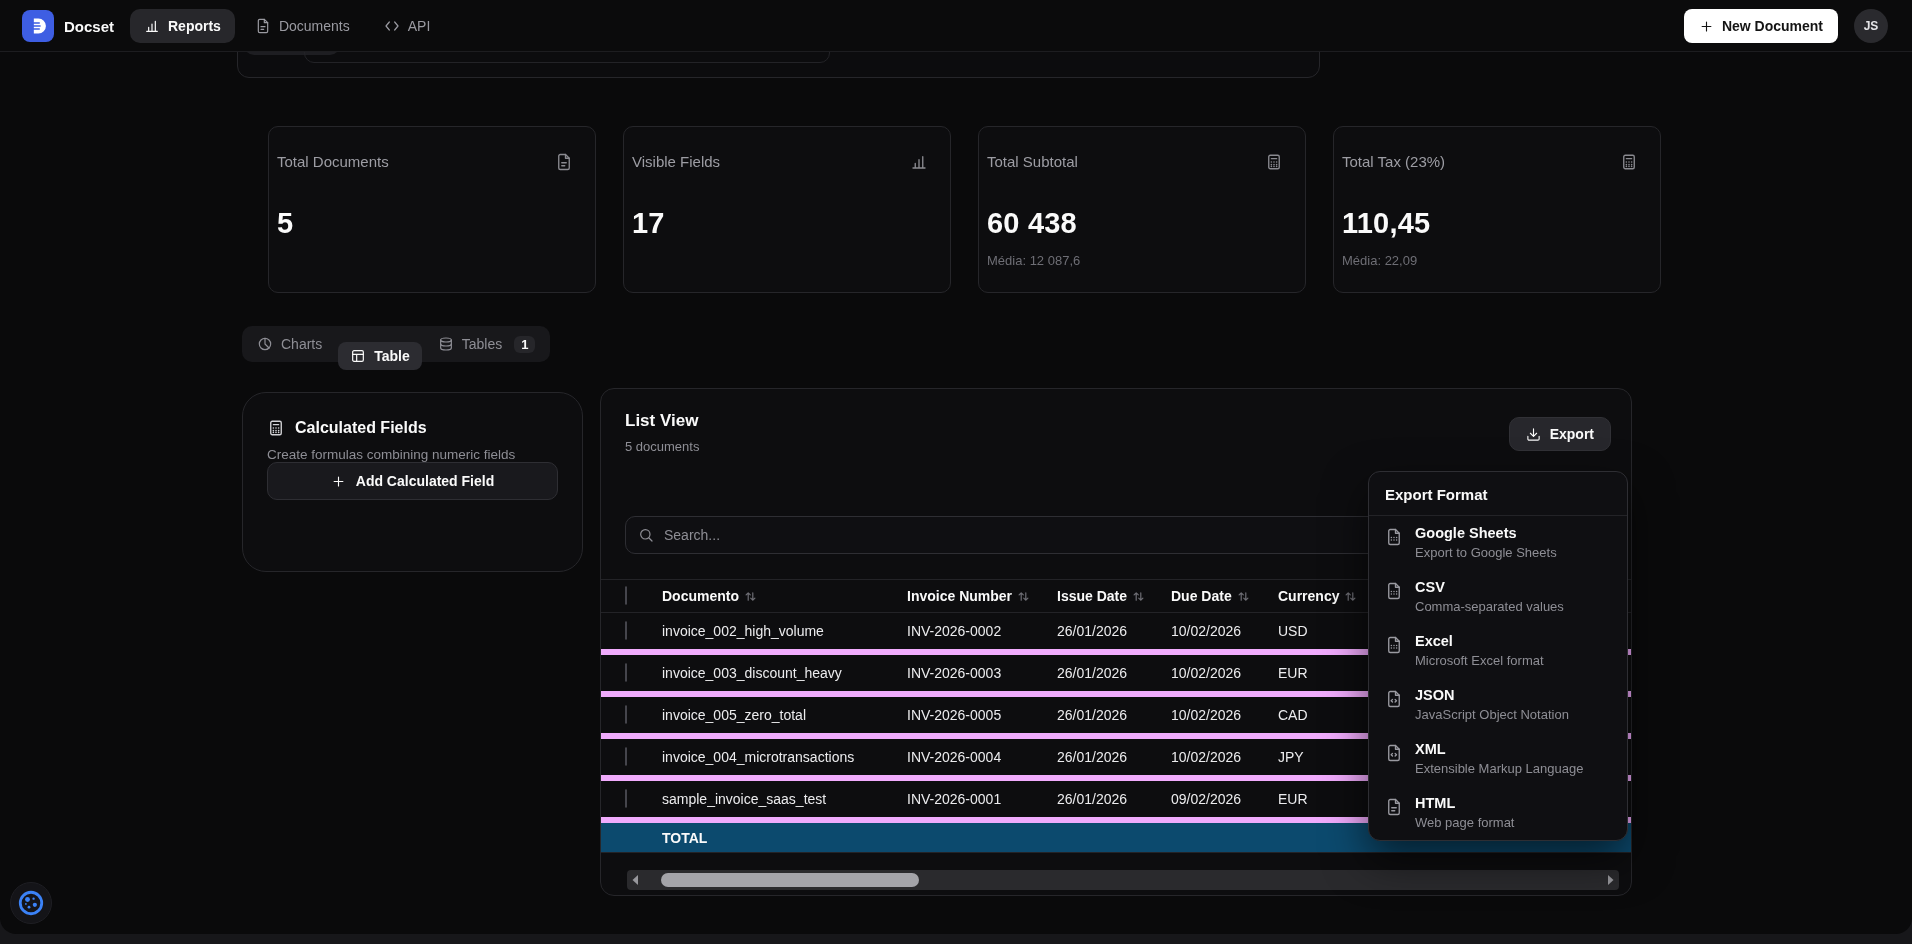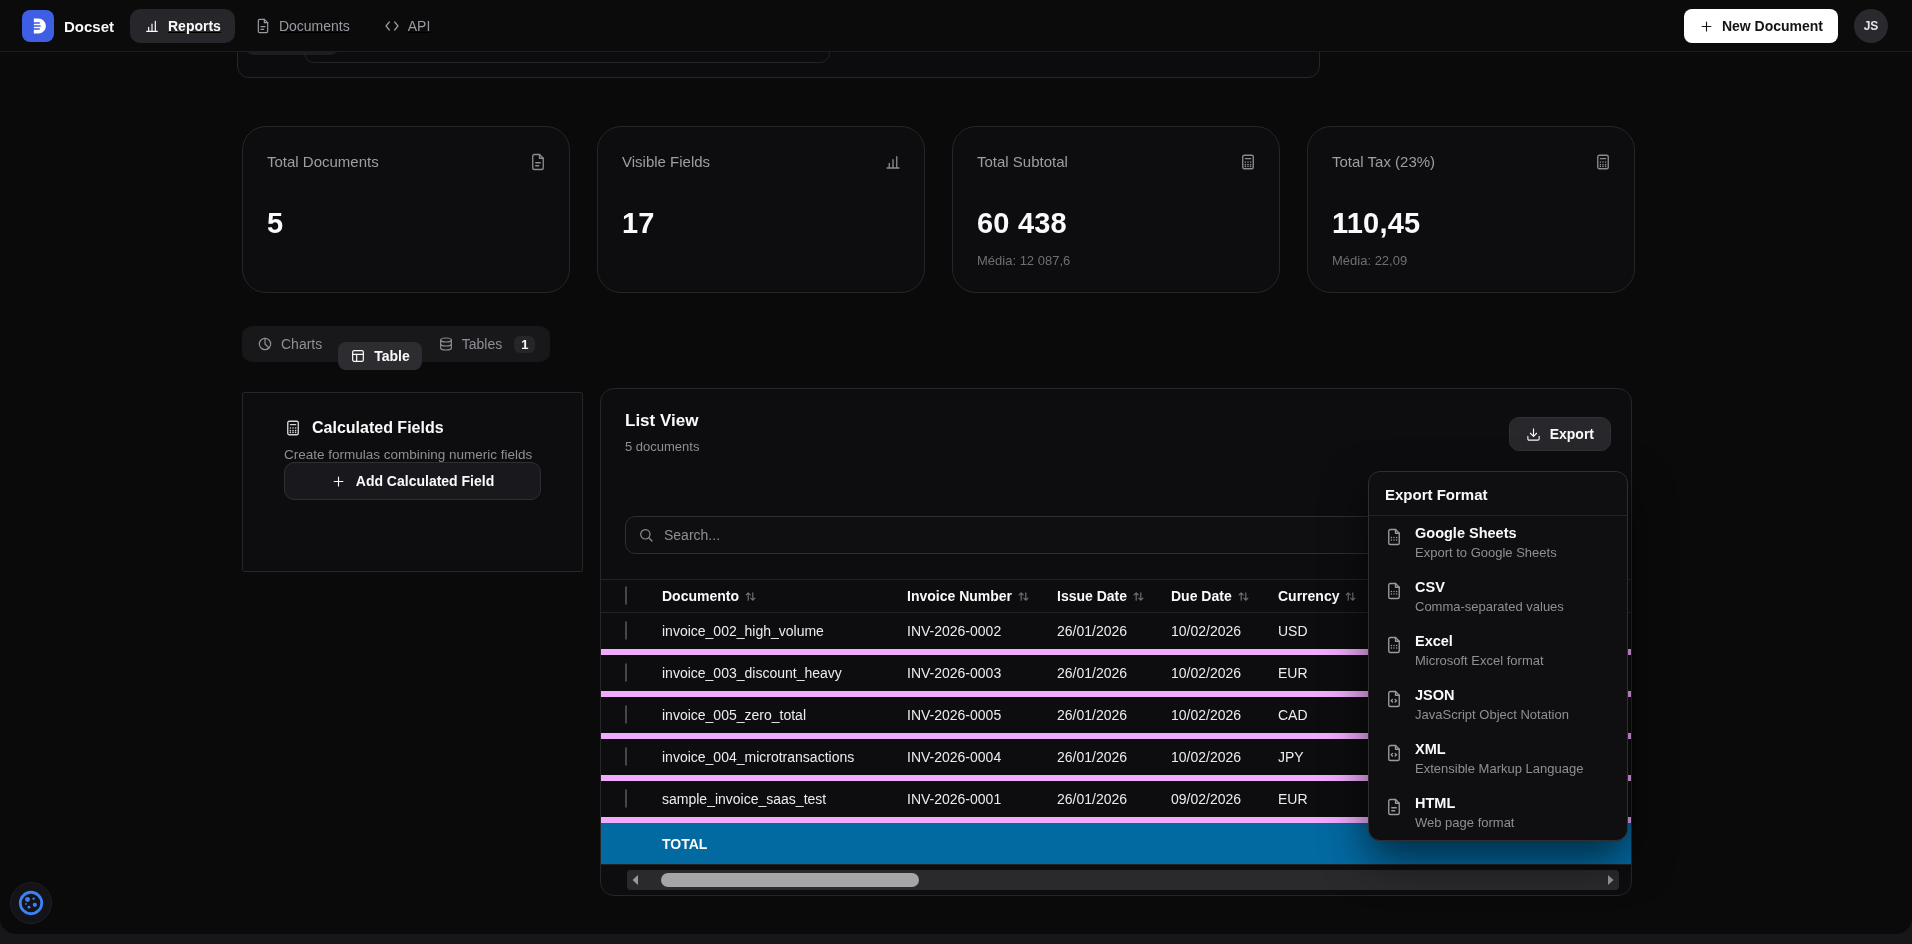--- a/index.html
+++ b/index.html
@@ -11,62 +11,62 @@
   svg { display:block; }
   .ic { stroke:currentColor; fill:none; stroke-width:1.8; stroke-linecap:round; stroke-linejoin:round; }
 
   
   header { position:absolute; left:0; top:0; width:1912px; height:52px; background:#0b0b0c;
     border-bottom:1px solid #1d1d20; display:flex; align-items:center; z-index:10; }
   .logo { position:absolute; left:22px; top:10px; width:32px; height:32px; border-radius:8px;
     background:#3e5ee3; display:flex; align-items:center; justify-content:center; }
   .brand { position:absolute; left:64px; top:0; height:52px; display:flex; align-items:center;
     color:#fafafa; font-size:15px; font-weight:700; }
-  .nav { position:absolute; left:130px; top:0; height:52px; display:flex; align-items:center; gap:6px;text-decoration:underline; }
+  .nav { position:absolute; left:130px; top:0; height:52px; display:flex; align-items:center; gap:6px; }
   .nav-item { display:flex; align-items:center; gap:8px; padding:9px 14px; border-radius:10px;
     color:#9a9aa1; font-size:14px; font-weight:500; cursor:pointer; }
   .nav-item.active { background:#27272b; color:#fafafa; font-weight:600; }
   .hdr-right { position:absolute; right:24px; top:0; height:52px; display:flex; align-items:center; gap:16px; }
   .new-doc-btn { display:flex; align-items:center; gap:8px; height:34px; padding:0 15px;
     background:#ffffff; color:#141414; border:none; border-radius:8px; font-size:14px; font-weight:600;
     font-family:inherit; cursor:pointer; }
   .avatar { width:34px; height:34px; border-radius:50%; background:#2a2a2e; color:#e4e4e7;
     display:flex; align-items:center; justify-content:center; font-size:12px; font-weight:700; cursor:pointer; }
 
   
   .partial-card { position:absolute; left:237px; top:-40px; width:1083px; height:118px;
     background:#0c0c0e; border:1px solid #26262a; border-radius:12px; }
   .pc-pill { position:absolute; left:6px; top:58px; width:96px; height:36px; background:#1e1e22; border-radius:10px; }
   .pc-inner { position:absolute; left:66px; top:20px; width:526px; height:82px;
     border:1px solid #232327; border-radius:10px; }
 
   
   .stat { position:absolute; top:126px; width:328px; height:167px; background:#0d0d0f;
-    border:1px solid #26262a; border-radius:24px; padding:26px 22px 0 24px; }
+    border:1px solid #26262a; border-radius:10px; padding:26px 22px 0 8px;margin-left:26px; }
   .stat:nth-of-type(1){ left:242px; } .stat:nth-of-type(2){ left:597px; }
   .stat:nth-of-type(3){ left:952px; } .stat:nth-of-type(4){ left:1307px; }
   .stat-top { display:flex; align-items:flex-start; justify-content:space-between; }
   .stat-label { color:#9d9da4; font-size:15px; font-weight:500; }
   .stat-icon { color:#8a8a90; }
   .stat-value { margin-top:36px; color:#fafafa; font-size:29px; font-weight:700; letter-spacing:.2px; }
   .stat-sub { margin-top:13px; color:#6e6e75; font-size:13px; }
   .stat-sub:empty { display:none; }
 
   
   .view-tabs { position:absolute; left:242px; top:326px; height:36px; display:flex; align-items:center;
     gap:4px; background:#18181b; border-radius:10px; padding:3px; }
   .vtab { display:flex; align-items:center; gap:8px; padding:6px 12px; border-radius:8px;
     color:#8e8e95; font-size:14px; font-weight:500; cursor:pointer; }
   .vtab.active { background:#2c2c31; color:#fafafa; font-weight:700;margin-top:24px; }
   .vtab-badge { margin-left:4px; color:#fafafa; font-size:13px; font-weight:700;
     background:#26262a; border-radius:6px; padding:1px 7px; }
 
   
   .calc-card { position:absolute; left:242px; top:392px; width:341px; height:180px;
-    background:#0d0d0f; border:1px solid #26262a; border-radius:2px; padding:26px 41px; }
+    background:#0d0d0f; border:1px solid #26262a; border-radius:24px; padding:26px 24px; }
   .calc-head { display:flex; align-items:center; gap:10px; color:#fafafa; font-size:16px; font-weight:700; }
   .calc-head .ic-wrap { color:#d4d4d8; }
   .calc-desc { margin-top:10px; color:#8e8e95; font-size:13.5px; }
   .calc-add-btn { width:100%; height:38px; display:flex; align-items:center;
     justify-content:center; gap:10px; background:#19191d; border:1px solid #2e2e33; border-radius:10px;
     color:#fafafa; font-size:14px; font-weight:600; font-family:inherit; cursor:pointer; }
 
   
   .list-card { position:absolute; left:600px; top:388px; width:1032px; height:508px;
     background:#0d0d0f; border:1px solid #26262a; border-radius:14px; }
@@ -84,21 +84,21 @@
 
   .lv-table { position:absolute; left:0; top:190px; width:100%; }
   .t-row { display:grid; grid-template-columns:37px 245px 150px 114px 107px 1fr;
     align-items:center; padding-left:24px; }
   .t-head { height:34px; border-top:1px solid #232327; border-bottom:1px solid #232327; }
   .t-head .t-cell { color:#fafafa; font-size:14px; font-weight:700; display:flex; align-items:center; gap:6px; }
   .sort-ic { color:#6e6e75; }
   .t-body-row { height:42px; border-bottom:6px solid #f0abfc; cursor:pointer; }
   .t-cell { color:#ececee; font-size:14px; font-weight:500; white-space:nowrap; overflow:hidden; }
   .checkbox { width:16px; height:16px; border:1.5px solid #45454c; border-radius:4px; background:transparent; cursor:pointer; }
-  .t-total { height:42px; background:#0369a1; border-bottom:1px solid #232327; }
+  .t-total { height:30px; background:#0c4a6e; border-bottom:1px solid #232327; }
   .t-total .t-cell { font-weight:800; color:#fafafa; }
 
   .hscroll { position:absolute; left:26px; top:481px; width:992px; height:20px; background:#2a2a2d;
     border-radius:4px; display:flex; align-items:center; }
   .hs-arrow { width:16px; height:20px; display:flex; align-items:center; justify-content:center; cursor:pointer; }
   .hs-mid { position:relative; flex:1; height:100%; }
   .hs-thumb { position:absolute; left:18px; top:3px; width:258px; height:14px; background:#a4a4a9;
     border-radius:7px; cursor:grab; }
 
   

